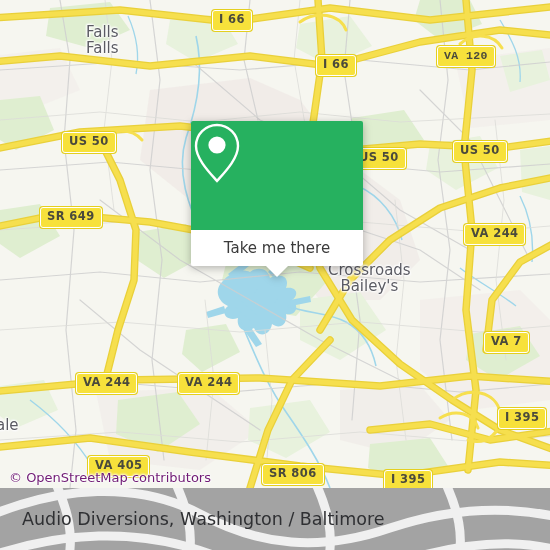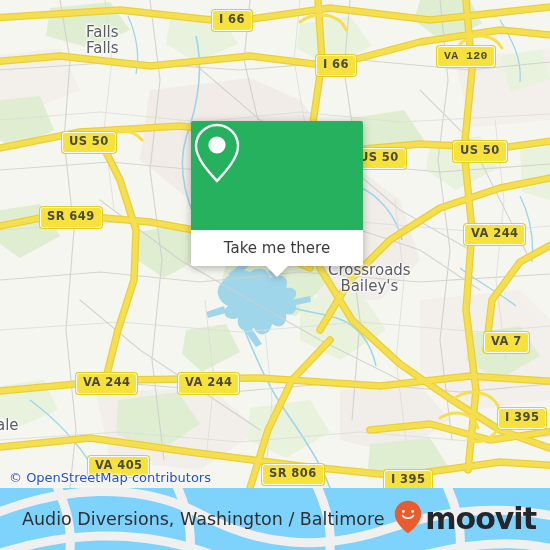--- a/index.html
+++ b/index.html
@@ -31,27 +31,27 @@
              display:flex;align-items:center;justify-content:center;}
   .popup-btn{height:36px;background:#fff;display:flex;align-items:center;
              justify-content:center;color:#3b3b3b;font-size:15px;
              border-radius:0 0 2px 2px;}
   .popup-tail{position:absolute;left:50%;top:145px;margin-left:-11px;
               width:0;height:0;border-left:11px solid transparent;
               border-right:11px solid transparent;border-top:11px solid #fff;}
   .pin-svg{display:block;}
 
   
-  .attrib{position:absolute;left:9px;top:470px;font-size:13px;color:#1d4ed8;
+  .attrib{position:absolute;left:9px;top:470px;font-size:13px;color:#701a75;
           text-shadow:0 0 3px #fff,0 0 3px #fff,0 0 3px #fff,0 0 2px #fff;
           white-space:nowrap;}
 
   
   .footer{position:absolute;left:0;top:488px;width:550px;height:62px;
-          background:#7dd3fc;overflow:hidden;}
+          background:#a3a3a3;overflow:hidden;}
   .footer .wm{position:absolute;left:0;top:-14px;opacity:1;}
   .footer-title{position:absolute;left:22px;top:50%;transform:translateY(-50%);
                 font-size:17.5px;color:#2f3033;white-space:nowrap;}
   .brand{position:absolute;right:14px;top:50%;transform:translateY(-50%);
          display:flex;align-items:center;gap:3px;}
   .brand-word{font-size:30px;font-weight:700;color:#24272b;letter-spacing:-1px;
               line-height:1;}
 </style>
 </head>
 <body>
@@ -247,26 +247,15 @@
       <g stroke="#f0f0f0" stroke-width="9" fill="none">
         <path d="M-20,46 C60,10 140,8 200,40 C260,72 320,78 390,54 C450,34 510,30 570,46"></path>
         <path d="M40,-20 C70,30 80,70 60,110"></path>
         <path d="M160,-20 C190,30 200,70 180,110"></path>
         <path d="M300,-20 C330,30 340,70 320,110"></path>
         <path d="M430,-20 C460,30 470,70 450,110"></path>
         <path d="M-20,86 C60,56 140,54 210,80 C280,106 350,102 420,82 C480,66 530,66 570,80"></path>
       </g>
     </svg>
     <div class="footer-title">Audio Diversions, Washington / Baltimore</div>
-    <div class="brand">
-      <span>
-        <svg width="28" height="34" viewBox="0 0 28 34">
-          <path d="M14 0.8 C6.6 0.8 0.8 6.6 0.8 14 C0.8 22.6 10 30.4 14 33.2 C18 30.4 27.2 22.6 27.2 14 C27.2 6.6 21.4 0.8 14 0.8 Z" fill="#ec5b2b"></path>
-          <circle cx="9.4" cy="11.4" r="1.45" fill="#ffffff"></circle>
-          <circle cx="18.6" cy="11.4" r="1.45" fill="#ffffff"></circle>
-          <path d="M8.6 15.6 C10.4 18.9 17.6 18.9 19.4 15.6" stroke="#ffffff" stroke-width="1.7" fill="none" stroke-linecap="round"></path>
-        </svg>
-      </span>
-      <span class="brand-word">moovit</span>
-    </div>
   </div>
 
 </div>
 
 </body></html>

